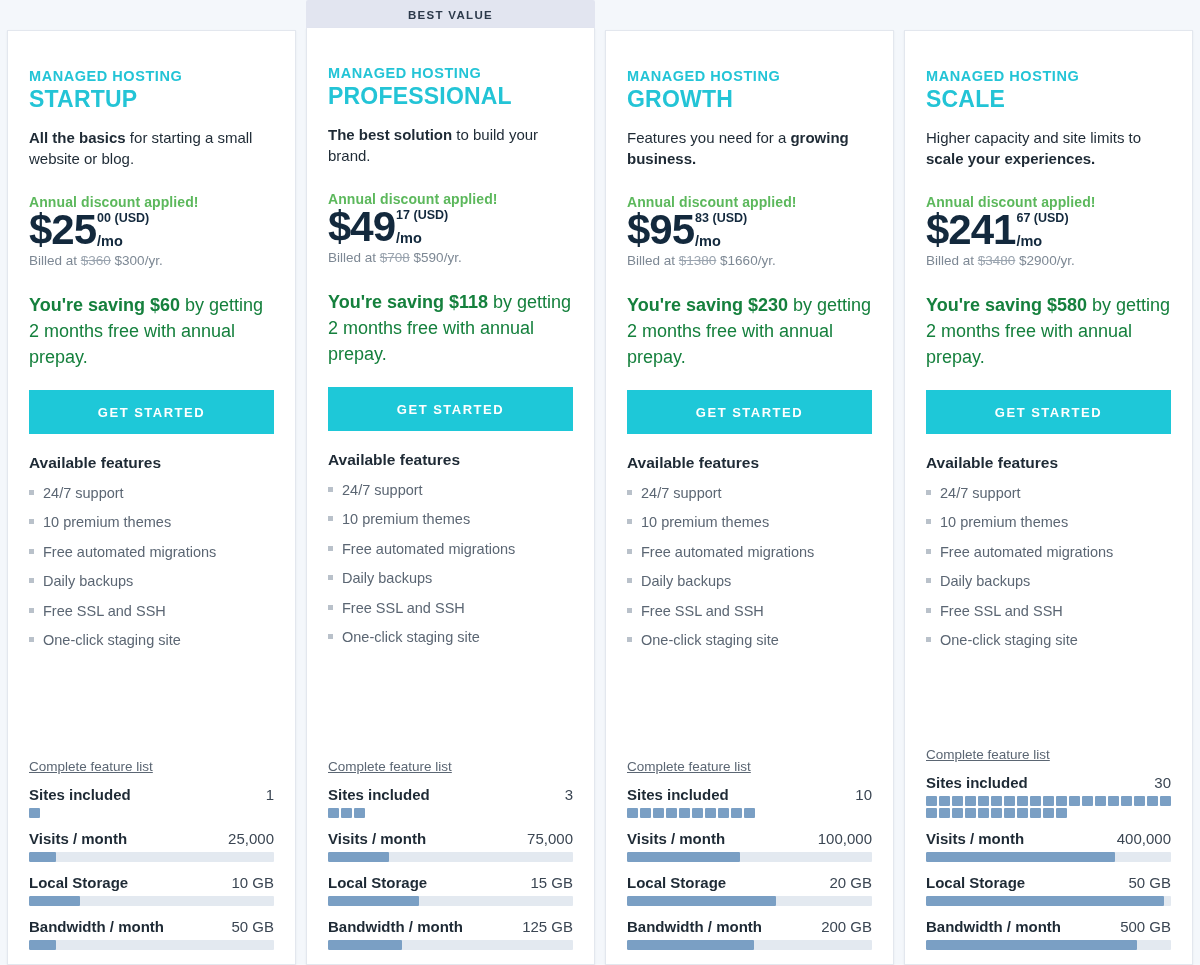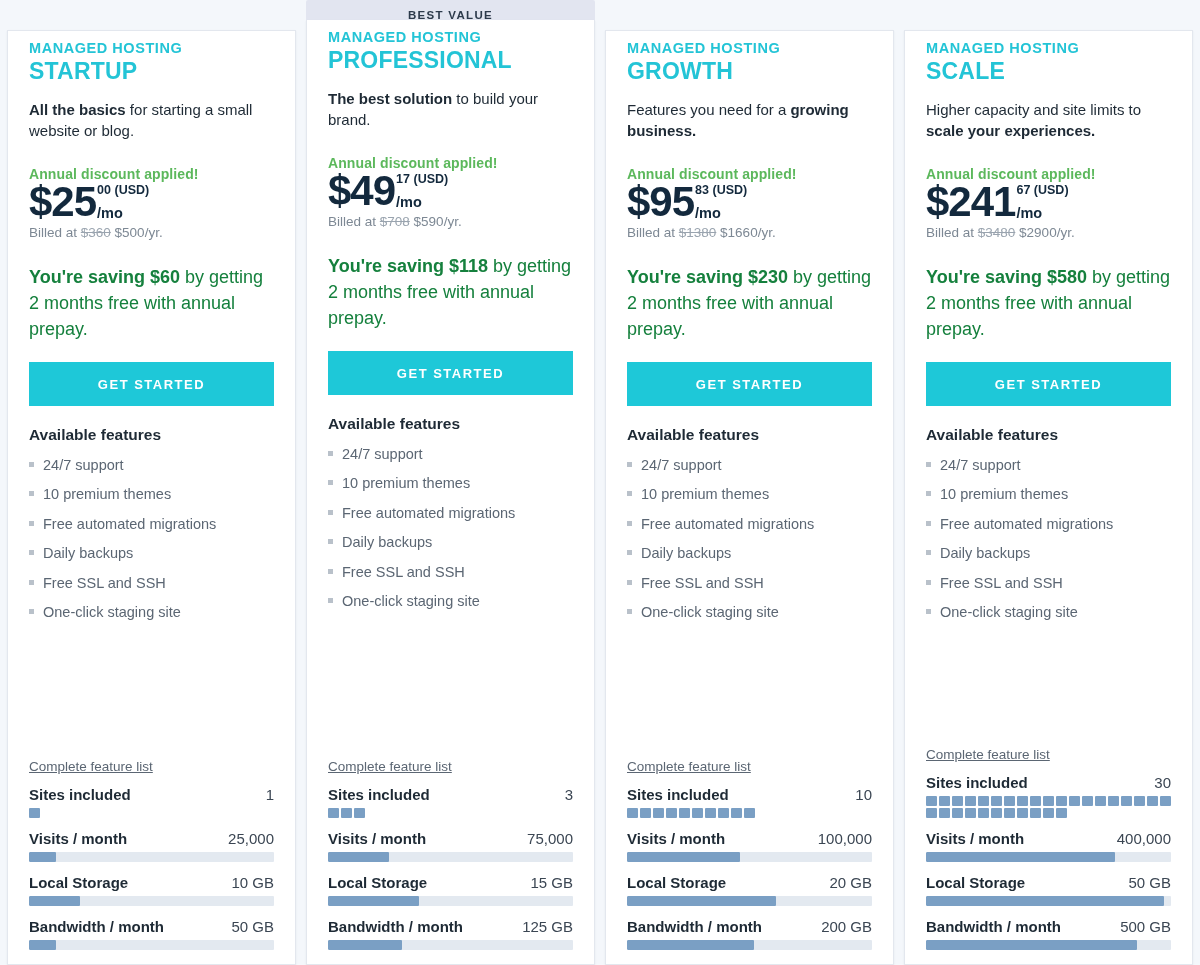--- a/index.html
+++ b/index.html
@@ -15,42 +15,42 @@
     padding: 0 2px;
   }
   .col {
     width: 300px;
     display: flex;
     flex-direction: column;
     padding: 0 5px;
   }
 
   
-  .banner-slot { height: 20px; }
+  .banner-slot { height: 28px; }
   .banner {
     height: 30px;
     background: #e2e5f0;
     color: #2c3a4b;
     font-size: 11.5px;
     font-weight: bold;
     letter-spacing: 1.3px;
     display: flex;
     align-items: center;
     justify-content: center;
     border-radius: 2px 2px 0 0;
   }
 
   
   .card {
     flex: 1;
     background: #ffffff;
     border: 1px solid #e3e7ee;
     border-top: none;
     box-shadow: 0 1px 2px rgba(40,60,90,.07);
-    padding: 8px 21px 14px 21px;
+    padding: 36px 21px 14px 21px;
     display: flex;
     flex-direction: column;
     position: relative;
   }
   .col.plain .card { border-top: 1px solid #e3e7ee; margin-top: 0; }
   .col.plain { padding-top: 30px; }
 
   .eyebrow {
     color: #23c4d6;
     font-size: 14.5px;
@@ -225,21 +225,21 @@
         <div class="plan-name">STARTUP</div>
         <div class="tagline"><b>All the basics</b><span> for starting a small website or blog.</span></div>
         <div class="discount">Annual discount applied!</div>
         <div class="price-row">
           <span class="price-main">$25</span>
           <div class="price-side">
             <span class="price-cents"><span>00</span> <span>(USD)</span></span>
             <span class="price-per">/mo</span>
           </div>
         </div>
-        <div class="billed"><span>Billed at </span><s>$360</s> <span>$500/yr.</span></div>
+        <div class="billed"><span>Billed at </span><s>$360</s> <span>$300/yr.</span></div>
         <div class="savings"><b>You're saving $60</b><span> by getting 2 months free with annual prepay.</span></div>
         <button class="cta">GET STARTED</button>
         <div class="feat-title">Available features</div>
         <ul class="feat-list">
           <li>
             <span class="feat-bullet"></span>
             <span>24/7 support</span>
           </li>
           <li>
             <span class="feat-bullet"></span>

